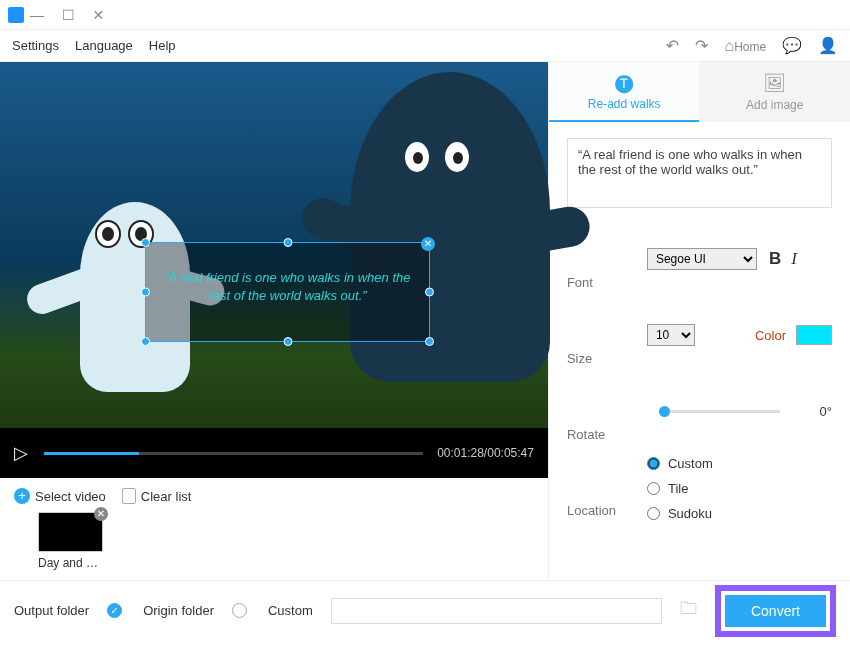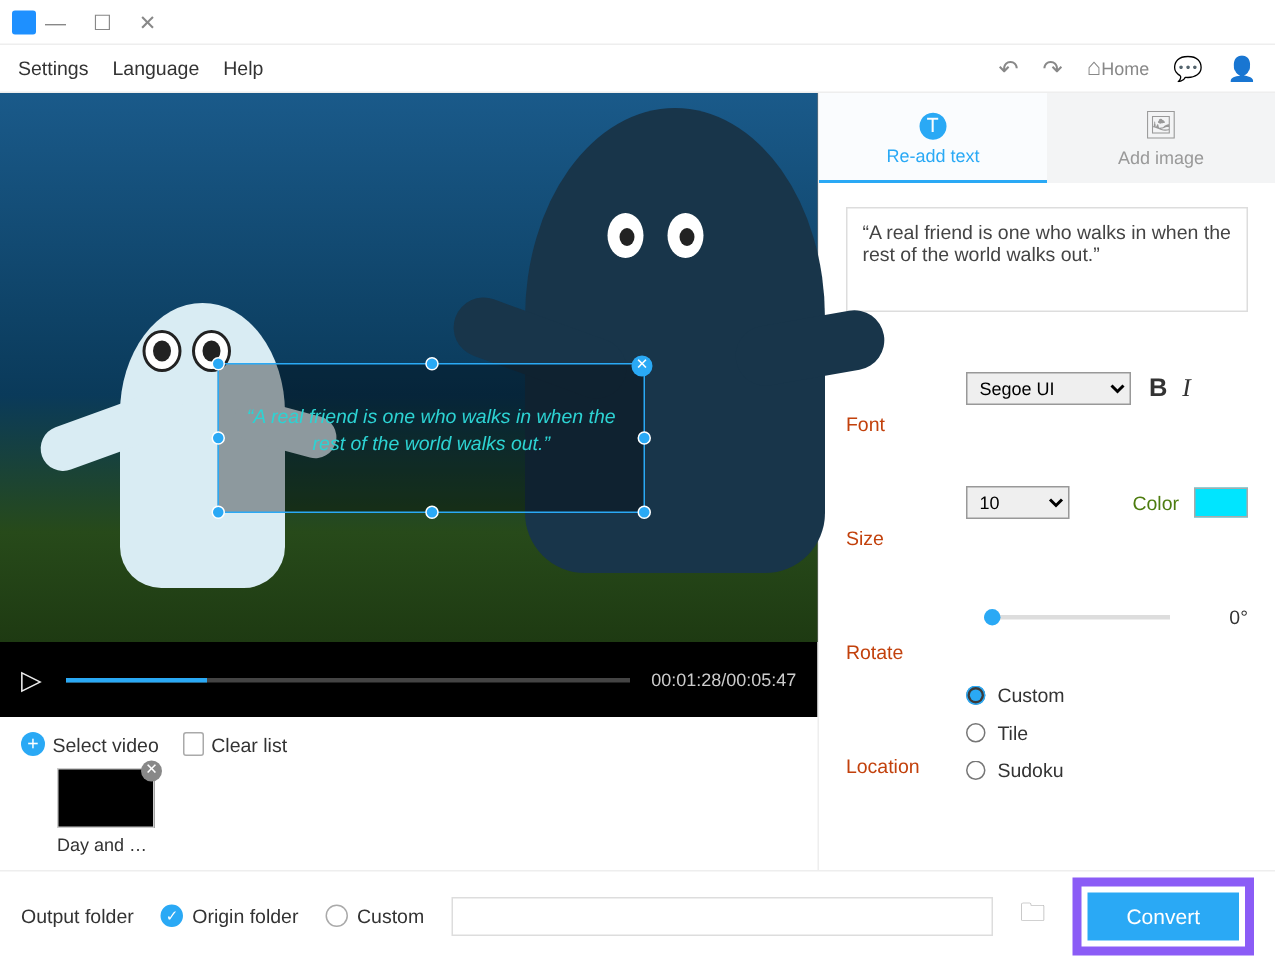--- a/index.html
+++ b/index.html
@@ -54,38 +54,38 @@
   .thumb .lbl{ font-size:12px; color:#333; text-align:center; margin-top:4px; white-space:nowrap; overflow:hidden; text-overflow:ellipsis;}
   .right { flex:1; border-left:1px solid #eee; padding:0; }
   .tabs { display:flex; height:60px; }
   .tab { flex:1; display:flex; flex-direction:column; align-items:center; justify-content:center; gap:4px; cursor:pointer; font-size:12px;}
   .tab.active{ color:#2aa9f5; border-bottom:2px solid #2aa9f5; background:#fafcfe;}
   .tab.inactive{ color:#999; background:#f3f4f5;}
   .tab .ic{ font-size:18px;}
   .panel{ padding:16px 18px; }
   .textbox{ border:1px solid #ddd; height:70px; padding:8px 10px; font-size:13px; color:#444; margin-bottom:20px;}
   .prop{ display:flex; align-items:center; margin-bottom:14px; font-size:13px;}
-  .prop .lbl{ width:80px; color:#c2410c;margin-top:47px;}
+  .prop .lbl{ width:80px; color:#737373;margin-top:47px;}
   .prop select{ border:1px solid #999; padding:2px 4px; font-size:12px; height:22px;}
   .prop .fontsel{ width:110px;}
-  .prop .sizesel{ width:69px;}
+  .prop .sizesel{ width:48px;}
   .bold{font-weight:bold;font-size:17px;margin-left:12px;cursor:pointer;}
   .ital{font-style:italic;font-size:17px;margin-left:10px;cursor:pointer;font-family:serif;}
-  .colorlbl{margin-left:42px;color:#4d7c0f;}
+  .colorlbl{margin-left:60px;color:#c2410c;}
   .swatch{width:36px;height:20px;background:#00e5ff;border:1px solid #aaa;margin-left:10px;cursor:pointer;}
   .slider{flex:1;height:3px;background:#ddd;position:relative;margin:0 12px;}
   .slider .fill{position:absolute;left:0;top:0;height:3px;background:#2aa9f5;}
   .slider .knob{position:absolute;top:-4px;width:11px;height:11px;background:#2aa9f5;border-radius:50%;}
   .val{width:40px;text-align:right;color:#333;}
   .locopts{margin-left:80px;}
   .locopts label{display:flex;align-items:center;gap:8px;margin-bottom:10px;font-size:13px;cursor:pointer;}
   .locopts input{accent-color:#2aa9f5;}
   .footer{ height:60px; border-top:1px solid #eee; display:flex; align-items:center; padding:4px 14px; gap:18px;}
   .footer .lbl{font-size:13px;}
-  .footer .radio{display:flex;align-items:center;gap:6px;font-size:13px;}
+  .footer .radio{display:flex;align-items:center;gap:21px;font-size:13px;}
   .footer .radio .dot{width:15px;height:15px;border-radius:50%;border:1px solid #aaa;display:flex;align-items:center;justify-content:center;}
   .footer .radio.on .dot{border-color:#2aa9f5;background:#2aa9f5;}
   .footer .radio.on .dot:after{content:"✓";color:#fff;font-size:10px;}
   .footer .pathbox{flex:1;height:26px;border:1px solid #ddd;background:#fff;}
   .footer .folder{color:#aaa;font-size:17px;cursor:pointer;}
   .convertwrap{border:6px solid #8b5cf6;padding:4px;}
   .convert{background:#2aa9f5;color:#fff;padding:8px 26px;font-size:14px;cursor:pointer;border:none;}
 </style>
 </head>
 <body>
@@ -160,21 +160,21 @@
           </div>
         <div class="lbl">Day and N...</div>
       </div>
     </div>
   </div>
 
   <div class="right">
     <div class="tabs">
       <div class="tab active">
         <span class="ic">🅣</span>
-        <span>Re-add text</span>
+        <span>Re-add walks</span>
       </div>
       <div class="tab inactive">
         <span class="ic">🖼</span>
         <span>Add image</span>
       </div>
     </div>
     <div class="panel">
       <div class="textbox">“A real friend is one who walks in when the rest of the world walks out.”</div>
 
       <div class="prop">

